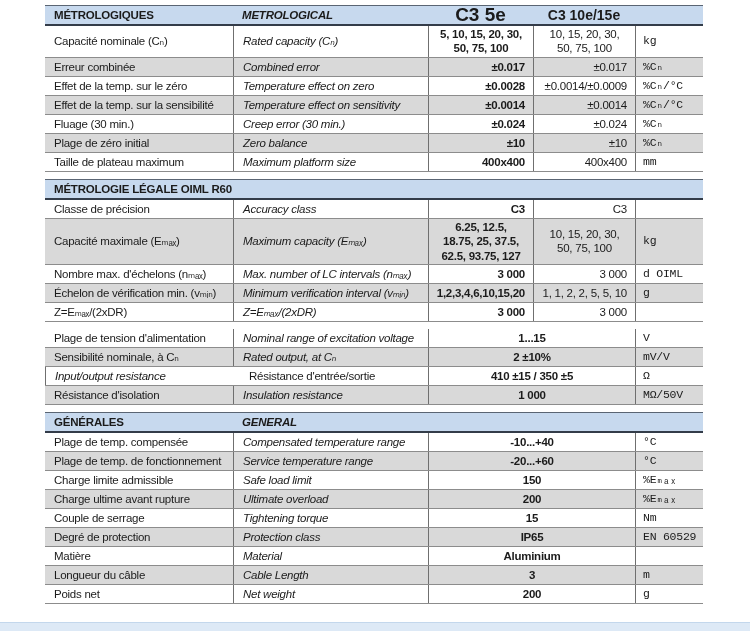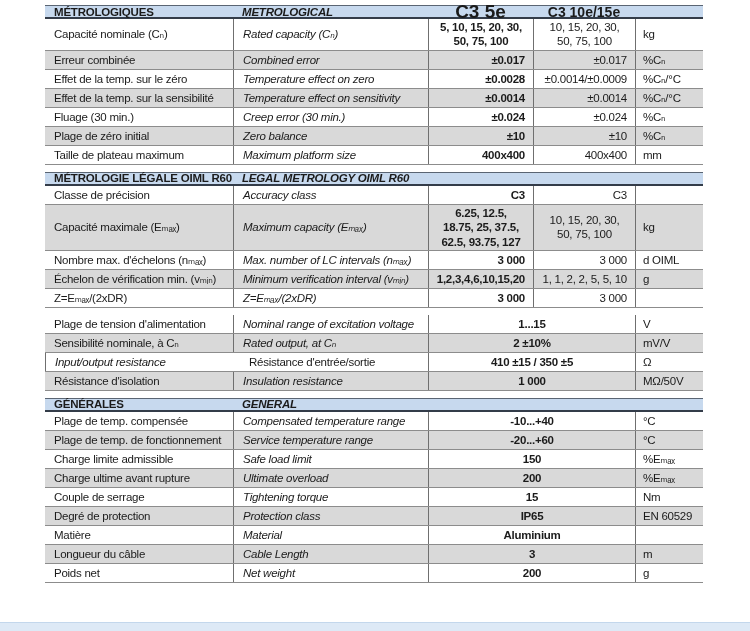--- a/index.html
+++ b/index.html
@@ -24,21 +24,21 @@
     color:var(--text);
     overflow:hidden;
   }
   .table-wrap{position:absolute;left:45px;top:5px;width:658px;}
   .section{margin-bottom:7px;}
   .section-header{
     display:flex;align-items:center;
     background:var(--header-bg);
     border-top:1px solid var(--header-top-rule);
     border-bottom:2px solid var(--header-bottom-rule);
-    height:14px;
+    height:21px;
   }
   .sh-fr{width:188px;padding-left:9px;font-weight:bold;font-size:11.5px;letter-spacing:-0.2px;}
   .sh-en{width:195px;padding-left:9px;font-weight:bold;font-style:italic;font-size:11.5px;letter-spacing:-0.2px;}
   .sh-c1{width:105px;text-align:center;font-weight:bold;font-size:19px;}
   .sh-c2{width:102px;text-align:center;font-weight:bold;font-size:14px;}
   .row{
     display:flex;align-items:stretch;
     background:var(--row-bg);
     border-bottom:1px solid var(--grid);
     min-height:19px;
@@ -48,21 +48,21 @@
     display:flex;align-items:center;
     font-size:11.5px;letter-spacing:-0.25px;line-height:1.25;
     white-space:pre-line;
     padding-top:1px;padding-bottom:1px;
   }
   .c-fr{width:188px;padding-left:9px;padding-right:4px;}
   .c-en{width:195px;padding-left:9px;padding-right:4px;font-style:italic;border-left:1px solid var(--divider);}
   .c-v1{width:105px;font-weight:bold;border-left:1px solid var(--divider);}
   .c-v2{width:102px;font-weight:normal;border-left:1px solid var(--divider);}
   .c-val{width:207px;font-weight:bold;border-left:1px solid var(--divider);justify-content:center;text-align:center;}
-  .c-unit{width:68px;padding-left:7px;border-left:1px solid var(--divider);}
+  .c-unit{width:68px;padding-left:7px;border-left:1px solid var(--divider);font-family:Liberation Mono, monospace;}
   .val-right{justify-content:flex-end;text-align:right;padding-right:8px;}
   .val-center{justify-content:center;text-align:center;padding-left:2px;padding-right:2px;}
   .bottom-strip{
     position:absolute;left:0;right:0;bottom:0;height:9px;
     background:var(--strip-bg);
     border-top:1px solid var(--strip-rule);
   }
 </style>
 </head>
 <body>
@@ -124,21 +124,20 @@
           <div class="cell c-fr">Taille de plateau maximum</div>
           <div class="cell c-en">Maximum platform size</div>
           <div class="cell c-v1 val-right">400x400</div>
           <div class="cell c-v2 val-right">400x400</div>
           <div class="cell c-unit">mm</div>
         </div>
       </div>
       <div class="section">
         <div class="section-header">
           <div class="sh-fr">MÉTROLOGIE LÉGALE OIML R60</div>
-          <div class="sh-en">LEGAL METROLOGY OIML R60</div>
         </div>
         <div class="row">
           <div class="cell c-fr">Classe de précision</div>
           <div class="cell c-en">Accuracy class</div>
           <div class="cell c-v1 val-right">C3</div>
           <div class="cell c-v2 val-right">C3</div>
           <div class="cell c-unit"></div>
         </div>
         <div class="row alt">
           <div class="cell c-fr">Capacité maximale (Eₘₐₓ)</div>

